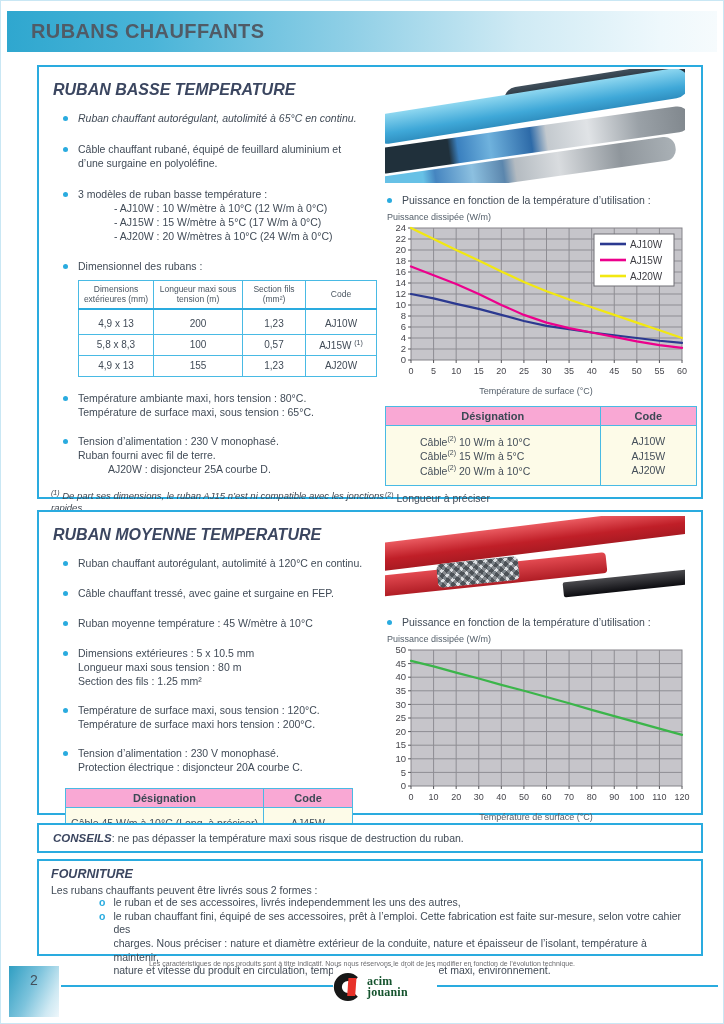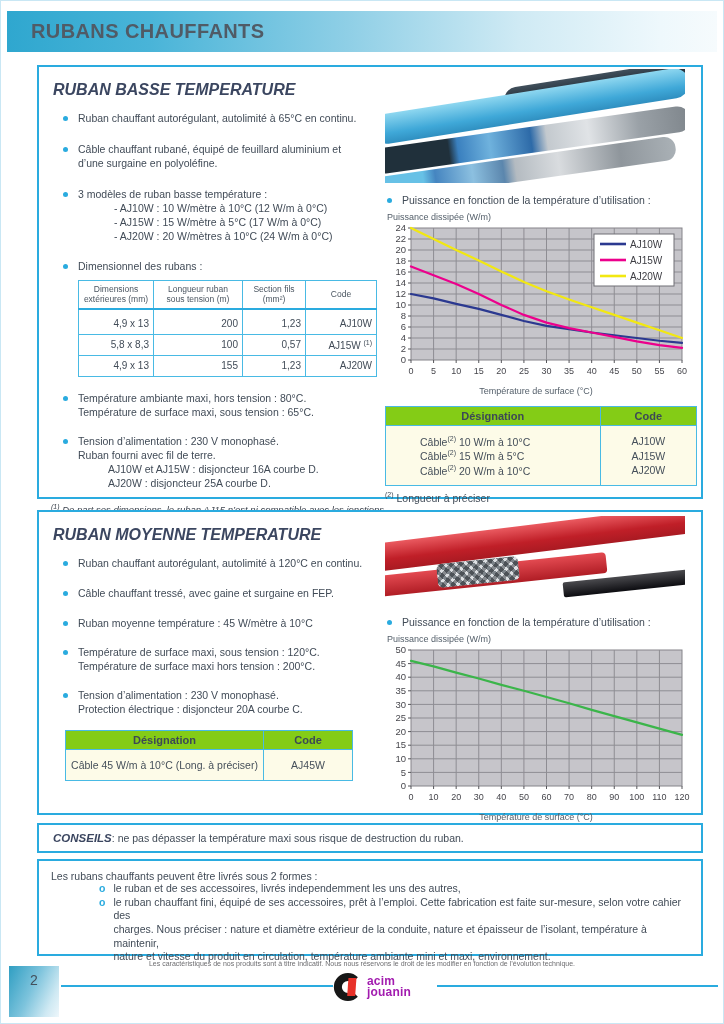--- a/index.html
+++ b/index.html
@@ -32,27 +32,27 @@
   .ind2 { padding-left:30px; }
   .fn { font-size:9.5px; font-style:italic; color:#3f4650; margin-top:11px; line-height:1.3; }
   sup { font-size:7px; }
   
   .dim-table { border-collapse:collapse; margin:6px 0 0 27px; }
   .dim-table th, .dim-table td { border:1px solid #49bae4; }
   .dim-table th {
     font-size:8.5px; font-weight:normal; color:#4a5560; padding:3px 4px;
     border-bottom:2px solid #2aabdf; text-align:center; line-height:1.25;
   }
-  .dim-table td { font-size:10px; color:#414b57; text-align:right; padding:2px 4px; height:16px; }
+  .dim-table td { font-size:10px; color:#414b57; text-align:center; padding:2px 4px; height:16px; }
   .dim-table tbody tr:first-child td { padding-top:6px; }
   .cw1{width:66px;} .cw2{width:80px;} .cw3{width:54px;} .cw4{width:62px;}
   
   .des-table { border-collapse:collapse; width:100%; }
   .des-table th {
-    background:#84cc16; color:#3c4955; font-size:11px; font-weight:bold;
+    background:#f9a8d4; color:#3c4955; font-size:11px; font-weight:bold;
     border:1px solid #49bae4; padding:3px 14px;
   }
   .des-table td { background:#fdfbe8; font-size:10.5px; color:#454f5a; border-left:1px solid #49bae4; border-right:1px solid #49bae4; padding:1px 4px; }
   .des-table tbody tr:first-child td { padding-top:9px; }
   .des-table tbody tr:last-child td  { padding-bottom:9px; border-bottom:1px solid #49bae4; }
   .des-label { text-align:left; padding-left:34px !important; }
   .des-code  { text-align:center; width:31%; }
   
   #sec2 .des-table tbody td { padding-top:9px; padding-bottom:9px; }
   #sec2 .des-label { text-align:center; padding-left:4px !important; }
@@ -76,36 +76,36 @@
   .disclaimer { position:absolute; top:959px; left:0; width:100%; text-align:center; font-size:7px; color:#6d6d70; }
   .page-badge {
     position:absolute; left:8px; top:965px; width:50px; height:51px;
     background:linear-gradient(115deg,#2f9ec2 0%,#7cc3dc 45%,#cfe9f3 80%,#eef7fb 100%);
     text-align:center; font-size:14px; color:#44505c; padding-top:6px; box-sizing:border-box;
   }
   .footer-line { position:absolute; top:984px; height:2px; background:#2aabdf; }
   #fl-left  { left:60px;  width:274px; }
   #fl-right { left:436px; width:281px; }
   .logo { position:absolute; left:332px; top:967px; width:104px; height:38px; background:#fff; display:flex; align-items:center; }
-  .logo-text { margin-left:4px; font-size:12px; font-weight:bold; color:#a21caf; line-height:11px; letter-spacing:.2px; }
+  .logo-text { margin-left:4px; font-size:12px; font-weight:bold; color:#14532d; line-height:11px; letter-spacing:.2px;font-family:Liberation Serif, serif; }
 </style>
 </head>
 <body>
 
 <div class="page">
 
   <div class="header-bar">
     <div class="header-title">RUBANS CHAUFFANTS</div>
   </div>
 
   <div class="box" id="sec1">
     <div class="col-left">
       <div class="sec-title" style="margin:8px 0 2px 2px;">RUBAN BASSE TEMPERATURE</div>
 
-      <div class="bullet" style="">
+      <div class="bullet" style="font-style:italic;">
         <span class="dot"></span>
         <div class="btext">
             <div>Ruban chauffant autorégulant,  autolimité à 65°C en continu.</div>
           </div>
       </div>
 
       <div class="bullet" style="margin-top:17px;">
         <span class="dot"></span>
         <div class="btext">
           <div>Câble chauffant rubané, équipé de feuillard aluminium et</div>
@@ -127,21 +127,21 @@
         <span class="dot"></span>
         <div class="btext">
             <div>Dimensionnel des rubans :</div>
           </div>
       </div>
 
       <table class="dim-table">
         <thead>
           <tr>
             <th class="cw1">Dimensions extérieures (mm)</th>
-            <th class="cw2">Longueur ruban sous tension (m)</th>
+            <th class="cw2">Longueur maxi sous tension (m)</th>
             <th class="cw3">Section fils (mm²)</th>
             <th class="cw4">Code</th>
           </tr>
         </thead>
         <tbody>
           <tr>
             <td>4,9 x 13</td>
             <td>200</td>
             <td>1,23</td>
             <td><span>AJ10W</span></td>
@@ -167,21 +167,20 @@
           <div>Température ambiante maxi, hors tension : 80°C.</div>
           <div>Température de surface maxi, sous tension : 65°C.</div>
         </div>
       </div>
 
       <div class="bullet" style="margin-top:15px;">
         <span class="dot"></span>
         <div class="btext">
           <div>Tension d’alimentation : 230 V monophasé.</div>
           <div>Ruban fourni avec fil de terre.</div>
-          <div class="ind2">AJ10W et AJ15W : disjoncteur 16A courbe D.</div>
           <div class="ind2">AJ20W : disjoncteur 25A courbe D.</div>
         </div>
       </div>
 
       <div class="fn"><sup>(1)</sup><span> De part ses dimensions, le ruban AJ15 n’est ni compatible avec les jonctions rapides,</span><br><span>ni avec les embranchements rapides.</span></div>
     </div>
 
     <div class="col-right">
       
       <div class="photo" id="photo1">
@@ -329,20 +328,28 @@
         <div class="btext">
             <div>Câble chauffant tressé, avec gaine et surgaine en FEP.</div>
           </div>
       </div>
       <div class="bullet" style="margin-top:16px;">
         <span class="dot"></span>
         <div class="btext">
             <div>Ruban moyenne température : 45 W/mètre à 10°C</div>
           </div>
       </div>
+      <div class="bullet" style="margin-top:16px;">
+        <span class="dot"></span>
+        <div class="btext">
+          <div>Dimensions extérieures : 5 x 10.5 mm</div>
+          <div>Longueur maxi sous tension : 80 m</div>
+          <div>Section des fils : 1.25 mm²</div>
+        </div>
+      </div>
       <div class="bullet" style="margin-top:15px;">
         <span class="dot"></span>
         <div class="btext">
           <div>Température de surface maxi, sous tension : 120°C.</div>
           <div>Température de surface maxi hors tension : 200°C.</div>
         </div>
       </div>
       <div class="bullet" style="margin-top:15px;">
         <span class="dot"></span>
         <div class="btext">
@@ -458,20 +465,21 @@
       <div class="chart-xlabel">Température de surface (°C)</div>
     </div>
   </div>
 
   <div class="box" id="conseils-box">
     <span class="c-label">CONSEILS</span>
     <span class="c-text"> : ne pas dépasser la température maxi sous risque de destruction du ruban.</span>
   </div>
 
   <div class="box" id="fourniture-box">
+    <div class="sec-title" style="font-size:12.5px;">FOURNITURE</div>
     <div class="f-intro">Les rubans chauffants peuvent être livrés sous 2 formes :</div>
     <div class="f-item">
       <span class="f-mark">o</span>
       <span>le ruban et de ses accessoires, livrés independemment les uns des autres,</span>
     </div>
     <div class="f-item">
       <span class="f-mark">o</span>
       <span>
         <span>le ruban chauffant fini, équipé de ses accessoires, prêt à l’emploi. Cette fabrication est faite sur-mesure, selon votre cahier des</span><br>
         <span>charges. Nous préciser : nature et diamètre extérieur de la conduite, nature et épaisseur de l’isolant, température à maintenir,</span><br>

